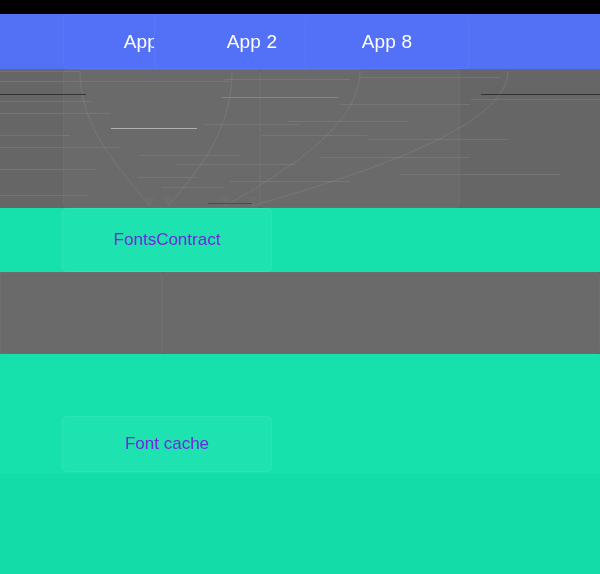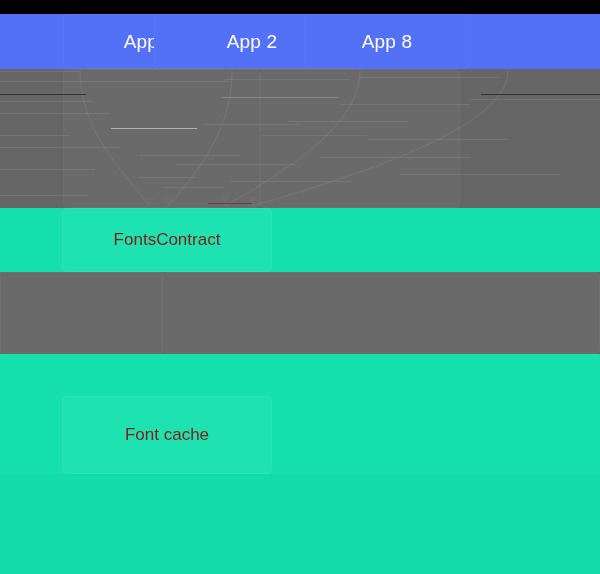--- a/index.html
+++ b/index.html
@@ -90,21 +90,21 @@
   .band-fontcache     { top: 410px; height: 64px; }
   .band-base          { top: 474px; height: 100px; background: #13DCA8; }
 
   .teal-box {
     position: absolute;
     border-radius: 5px;
     background: #1EE3B1;
     display: flex;
     align-items: center;
     justify-content: center;
-    color: #7f1d1d;
+    color: #6d28d9;
     font-size: 17px;
     box-shadow: inset 0 0 0 0.6px rgba(255,255,255,0.10);
   }
 
   
   .scanlines {
     position: absolute;
     left: 0; top: 69px;
     width: 600px; height: 139px;
     pointer-events: none;
@@ -195,19 +195,19 @@
     <span>FontsContract</span>
   </div>
 
   <div class="gray-zone gray-b"></div>
   <div class="ghost" style="left:0px; top:272px; width:162px; height:82px; border-radius:0;"></div>
   <div class="ghost" style="left:162px; top:272px; width:438px; height:82px;"></div>
 
   <div class="teal-band band-fontprovider"></div>
 
   <div class="teal-band band-fontcache"></div>
-  <div class="teal-box" style="left:62px; top:396px; width:210px; height:78px;justify-content:center;">
+  <div class="teal-box" style="left:62px; top:416px; width:210px; height:56px;justify-content:center;">
     <span>Font cache</span>
   </div>
 
   <div class="teal-band band-base"></div>
 
 </div>
 
 </body></html>

